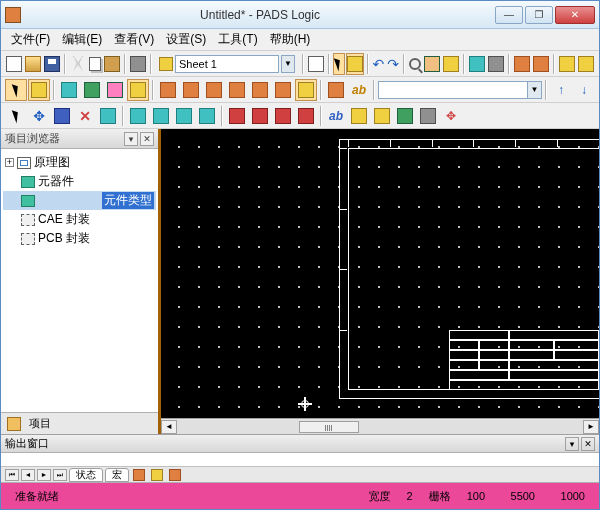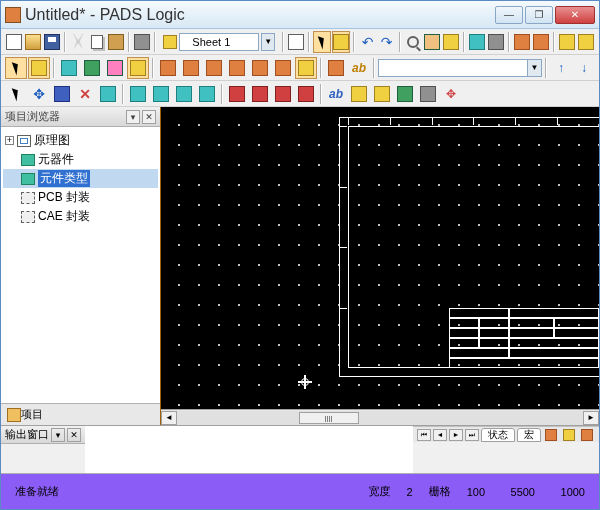--- a/index.html
+++ b/index.html
@@ -1,33 +1,33 @@
 <!DOCTYPE html>
 <html><head>
 <meta charset="utf-8">
 <style>
 * { box-sizing: border-box; margin: 0; padding: 0; font-family: "Microsoft YaHei", "SimSun", Tahoma, sans-serif; font-size: 11px; }
 body { width: 600px; height: 510px; background: #e8e8e8; overflow: hidden; }
 
 .window { width: 600px; height: 510px; border: 1px solid #5a8bc4; background: #f0f0f0; display: flex; flex-direction: column; }
 .titlebar { height: 28px; background: linear-gradient(#f5fafd, #d7e8f5); display: flex; align-items: center; padding: 0 4px; border-bottom: 1px solid #a6c5e0; }
 .titlebar .app-icon { width: 16px; height: 16px; background: #e08040; border: 1px solid #805020; margin-right: 4px; }
-.titlebar .title { flex: 1; color: #333; font-size: 16px; }
+.titlebar .title { flex: 1; color: #333; font-size: 12px; text-align: center; }
 .win-btns { display: flex; gap: 2px; }
 .win-btn { width: 28px; height: 18px; border: 1px solid #8aa7c6; background: linear-gradient(#f0f6fb, #d2e4f3); border-radius: 2px; display: flex; align-items: center; justify-content: center; font-size: 10px; color: #444; cursor: pointer; }
 .win-close { background: linear-gradient(#e89090, #d04040); border-color: #a03030; color: #fff; width: 40px; }
 
 .menubar { height: 22px; background: #f0f0f0; display: flex; align-items: center; padding: 0 4px; border-bottom: 1px solid #d0d0d0; }
 .menu-item { padding: 2px 6px; cursor: pointer; font-size: 12px; }
 
 .toolbar { height: 26px; background: #f0f0f0; display: flex; align-items: center; padding: 1px 4px; gap: 1px; border-bottom: 1px solid #d0d0d0; flex-wrap: nowrap; overflow: hidden; }
 .tb-btn { width: 22px; height: 22px; border: 1px solid transparent; display: flex; align-items: center; justify-content: center; cursor: pointer; }
 .tb-sep { width: 2px; height: 20px; border-left: 1px solid #b0b0b0; border-right: 1px solid #fff; margin: 0 2px; }
 .sheet-combo { display: flex; align-items: center; gap: 2px; margin: 0 4px; }
-.sheet-combo input { width: 80px; height: 18px; border: 1px solid #8aa7c6; padding: 0 12px; background: #fff; font-size: 11px; }
+.sheet-combo input { width: 104px; height: 18px; border: 1px solid #8aa7c6; padding: 0 3px; background: #fff; font-size: 11px; }
 .sheet-combo .dd { width: 14px; height: 18px; border: 1px solid #8aa7c6; background: #e0e8f0; display: flex; align-items: center; justify-content: center; font-size: 8px; cursor: pointer; }
 .tb-btn.sel { background: #ffe0a0; border-color: #c09050; }
 .long-combo { flex: 1; min-width: 60px; height: 18px; border: 1px solid #8aa7c6; background: #fff; display: flex; align-items: center; }
 .long-combo .dd { width: 14px; height: 16px; background: #e0e8f0; border-left: 1px solid #8aa7c6; display: flex; align-items: center; justify-content: center; font-size: 8px; cursor: pointer; margin-left: auto; }
 
 .ic { width: 16px; height: 16px; display: block; }
 .ic-folder { background: linear-gradient(#ffe090, #d0a040); border: 1px solid #a07020; }
 .ic-save { background: #4060a0; border: 1px solid #203060; position: relative; }
 .ic-save::after { content: ""; position: absolute; top: 2px; left: 3px; width: 8px; height: 5px; background: #fff; }
 .ic-cut { background: #d0d0d0; border: 1px solid #808080; clip-path: polygon(20% 0, 40% 50%, 20% 100%, 50% 60%, 80% 100%, 60% 50%, 80% 0, 50% 40%); }
@@ -40,37 +40,37 @@
 .ic-zoom::after { content: ""; position: absolute; right: -4px; bottom: -4px; width: 5px; height: 2px; background: #606060; transform: rotate(45deg); }
 .ic-block { background: var(--c, #40a060); border: 1px solid #206040; }
 .ic-red { --c: #d04040; border-color: #802020; }
 .ic-yellow { --c: #f0d040; border-color: #a08020; }
 .ic-blue { --c: #4060c0; border-color: #203080; }
 .ic-cyan { --c: #40c0c0; border-color: #208080; }
 .ic-orange { --c: #e08040; border-color: #a05020; }
 .ic-gray { --c: #909090; border-color: #505050; }
 
 .body-area { flex: 1; display: flex; min-height: 0; }
-.sidebar { width: 160px; background: #f0f0f0; border-right: 1px solid #a16207; display: flex; flex-direction: column; }
+.sidebar { width: 160px; background: #f0f0f0; border-right: 3px solid #a16207; display: flex; flex-direction: column; }
 .panel-header { height: 20px; background: linear-gradient(#f0f0f0, #d8d8d8); border-bottom: 1px solid #b0b0b0; display: flex; align-items: center; padding: 0 4px; font-size: 11px; color: #404040; }
 .panel-header .spacer { flex: 1; }
 .panel-header .hbtn { width: 14px; height: 14px; border: 1px solid #a0a0a0; background: #f0f0f0; margin-left: 2px; display: flex; align-items: center; justify-content: center; font-size: 9px; cursor: pointer; }
 .tree { flex: 1; background: #fff; overflow: auto; padding: 4px 2px; }
 .tree-item { display: flex; align-items: center; padding: 1px 2px; gap: 3px; cursor: pointer; }
 .tree-item .exp { width: 9px; height: 9px; border: 1px solid #808080; display: flex; align-items: center; justify-content: center; font-size: 9px; line-height: 7px; background: #fff; }
 .tree-item.sel { background: #c0d8f0; }
 .tree-item.sel .lbl { background: #3070d0; color: #fff; padding: 0 2px; }
 .tree-item .icn { width: 14px; height: 12px; }
 .tree-item .icn.schematic { background: #fff; border: 1px solid #606060; position: relative; }
 .tree-item .icn.schematic::after { content: ""; position: absolute; inset: 2px; border: 1px solid #4080c0; }
 .tree-item .icn.component { background: #40c0a0; border: 1px solid #208060; }
 .tree-item .icn.net { background: #d0d0d0; border: 1px solid #606060; }
 .tree-item .icn.pkg { background: #f0f0f0; border: 1px dashed #606060; }
 .tree-item .lbl { font-size: 12px; }
-.sidebar-tab { height: 22px; background: #e8e8e8; border-top: 1px solid #b0b0b0; display: flex; align-items: center; padding: 0 6px; gap: 0; }
+.sidebar-tab { height: 22px; background: #e8e8e8; border-top: 1px solid #b0b0b0; display: flex; align-items: center; padding: 0 6px; gap: 8px; }
 .sidebar-tab .t-ic { width: 14px; height: 14px; background: #f0c060; border: 1px solid #a07020; }
 
 .canvas-wrap { flex: 1; display: flex; flex-direction: column; background: #000; position: relative; min-width: 0; }
 .canvas { flex: 1; position: relative; overflow: hidden; }
 .dot-grid { position: absolute; inset: 0; background-image: radial-gradient(circle, #c0c0c0 0.8px, transparent 0.8px); background-size: 20px 20px; background-position: 8px 8px; }
 .frame-box { position: absolute; right: 0; top: 10px; width: 260px; height: 260px; border: 1px solid #fff; border-right: none; }
 .frame-inner { position: absolute; inset: 8px 0 8px 8px; border: 1px solid #fff; border-right: none; }
 .ticks-top { position: absolute; top: -1px; left: 8px; right: 0; height: 8px; display: flex; }
 .ticks-top div { flex: 1; border-left: 1px solid #fff; font-size: 6px; color: #fff; text-align: center; }
 .ticks-left { position: absolute; left: -1px; top: 8px; bottom: 8px; width: 8px; display: flex; flex-direction: column; }
@@ -82,47 +82,55 @@
 .origin::before, .origin::after { content: ""; position: absolute; background: #fff; }
 .origin::before { left: 4px; top: -2px; width: 2px; height: 14px; }
 .origin::after { top: 4px; left: -2px; width: 14px; height: 2px; }
 .origin .ring { position: absolute; inset: 1px; border: 1px solid #fff; border-radius: 50%; }
 .hscroll { height: 16px; background: #e8e8e8; border-top: 1px solid #a0a0a0; display: flex; align-items: center; }
 .hscroll .sbtn { width: 16px; height: 14px; background: #f0f0f0; border: 1px solid #a0a0a0; display: flex; align-items: center; justify-content: center; font-size: 8px; cursor: pointer; }
 .hscroll .track { flex: 1; height: 14px; background: #e0e0e0; position: relative; }
 .hscroll .thumb { position: absolute; left: 30%; width: 60px; height: 12px; top: 1px; background: #f0f0f0; border: 1px solid #a0a0a0; cursor: pointer; }
 .hscroll .grip { position: absolute; left: 50%; top: 3px; width: 8px; height: 6px; transform: translateX(-50%); background: repeating-linear-gradient(90deg, #808080 0 1px, transparent 1px 2px); }
 
-.output-panel { height: 48px; border-top: 1px solid #a0a0a0; background: #f0f0f0; display: flex; flex-direction: row; text-align: center; }
+.output-panel { height: 48px; border-top: 1px solid #a0a0a0; background: #f0f0f0; display: flex; flex-direction: column; text-align: center; }
 .output-header { height: 18px; background: linear-gradient(#f0f0f0, #d8d8d8); border-bottom: 1px solid #b0b0b0; display: flex; align-items: center; padding: 0 4px; font-size: 11px; }
 .output-body { flex: 1; background: #fff; }
 .output-tabs { height: 16px; background: #e8e8e8; display: flex; align-items: center; padding: 0 4px; gap: 2px; border-top: 1px solid #c0c0c0; }
 .out-nav { width: 14px; height: 12px; background: #f0f0f0; border: 1px solid #a0a0a0; font-size: 7px; display: flex; align-items: center; justify-content: center; cursor: pointer; }
 .out-tab { height: 14px; padding: 0 6px; background: #fff; border: 1px solid #a0a0a0; border-top-left-radius: 3px; border-top-right-radius: 3px; font-size: 10px; display: flex; align-items: center; cursor: pointer; }
 .out-ic { width: 12px; height: 12px; margin: 0 2px; }
 
-.statusbar { height: 36px; background: #8b5cf6; border-top: 1px solid #b0b0b0; display: flex; align-items: center; padding: 0 6px; font-size: 11px; }
+.statusbar { height: 27px; background: #ec4899; border-top: 1px solid #b0b0b0; display: flex; align-items: center; padding: 0 6px; font-size: 11px; }
 .statusbar .seg { padding: 0 8px; }
 .statusbar .spacer { flex: 1; }
 </style>
 </head>
 <body>
 
 <div class="window">
 
   <div class="titlebar">
     <span class="app-icon"></span>
     <span class="title">Untitled* - PADS Logic</span>
     <div class="win-btns">
       <div class="win-btn">—</div>
       <div class="win-btn">❐</div>
       <div class="win-btn win-close">✕</div>
     </div>
   </div>
 
+  <div class="menubar">
+    <span class="menu-item">文件(F)</span>
+    <span class="menu-item">编辑(E)</span>
+    <span class="menu-item">查看(V)</span>
+    <span class="menu-item">设置(S)</span>
+    <span class="menu-item">工具(T)</span>
+    <span class="menu-item">帮助(H)</span>
+  </div>
 
   <div class="toolbar">
     <div class="tb-btn">
         <span class="ic" style="background:#fff;border:1px solid #606060"></span>
       </div>
     <div class="tb-btn">
         <span class="ic ic-folder"></span>
       </div>
     <div class="tb-btn">
         <span class="ic ic-save"></span>
@@ -334,31 +342,31 @@
       <div class="tree" id="tree">
           <div class="tree-item" style="padding-left: 2px;">
             <span class="exp">+</span>
             <span class="icn schematic"></span>
             <span class="lbl">原理图</span>
           </div>
           <div class="tree-item" style="padding-left: 18px;">
             <span class="icn component"></span>
             <span class="lbl">元器件</span>
           </div>
-          <div class="tree-item sel" style="padding-left: 18px;">
+          <div class="tree-item sel" style="padding-left: 18px; justify-content: space-between;">
             <span class="icn component"></span>
             <span class="lbl">元件类型</span>
+          </div>
+          <div class="tree-item" style="padding-left: 18px;">
+            <span class="icn pkg"></span>
+            <span class="lbl">CAE 封装</span>
           </div>
           <div class="tree-item" style="padding-left: 18px;">
             <span class="icn pkg"></span>
             <span class="lbl">PCB 封装</span>
-          </div>
-          <div class="tree-item" style="padding-left: 18px;">
-            <span class="icn pkg"></span>
-            <span class="lbl">CAE 封装</span>
           </div>
         </div>
       <div class="sidebar-tab">
         <span class="t-ic"></span>
         <span>项目</span>
       </div>
     </div>
 
     <div class="canvas-wrap">
       <div class="canvas">

